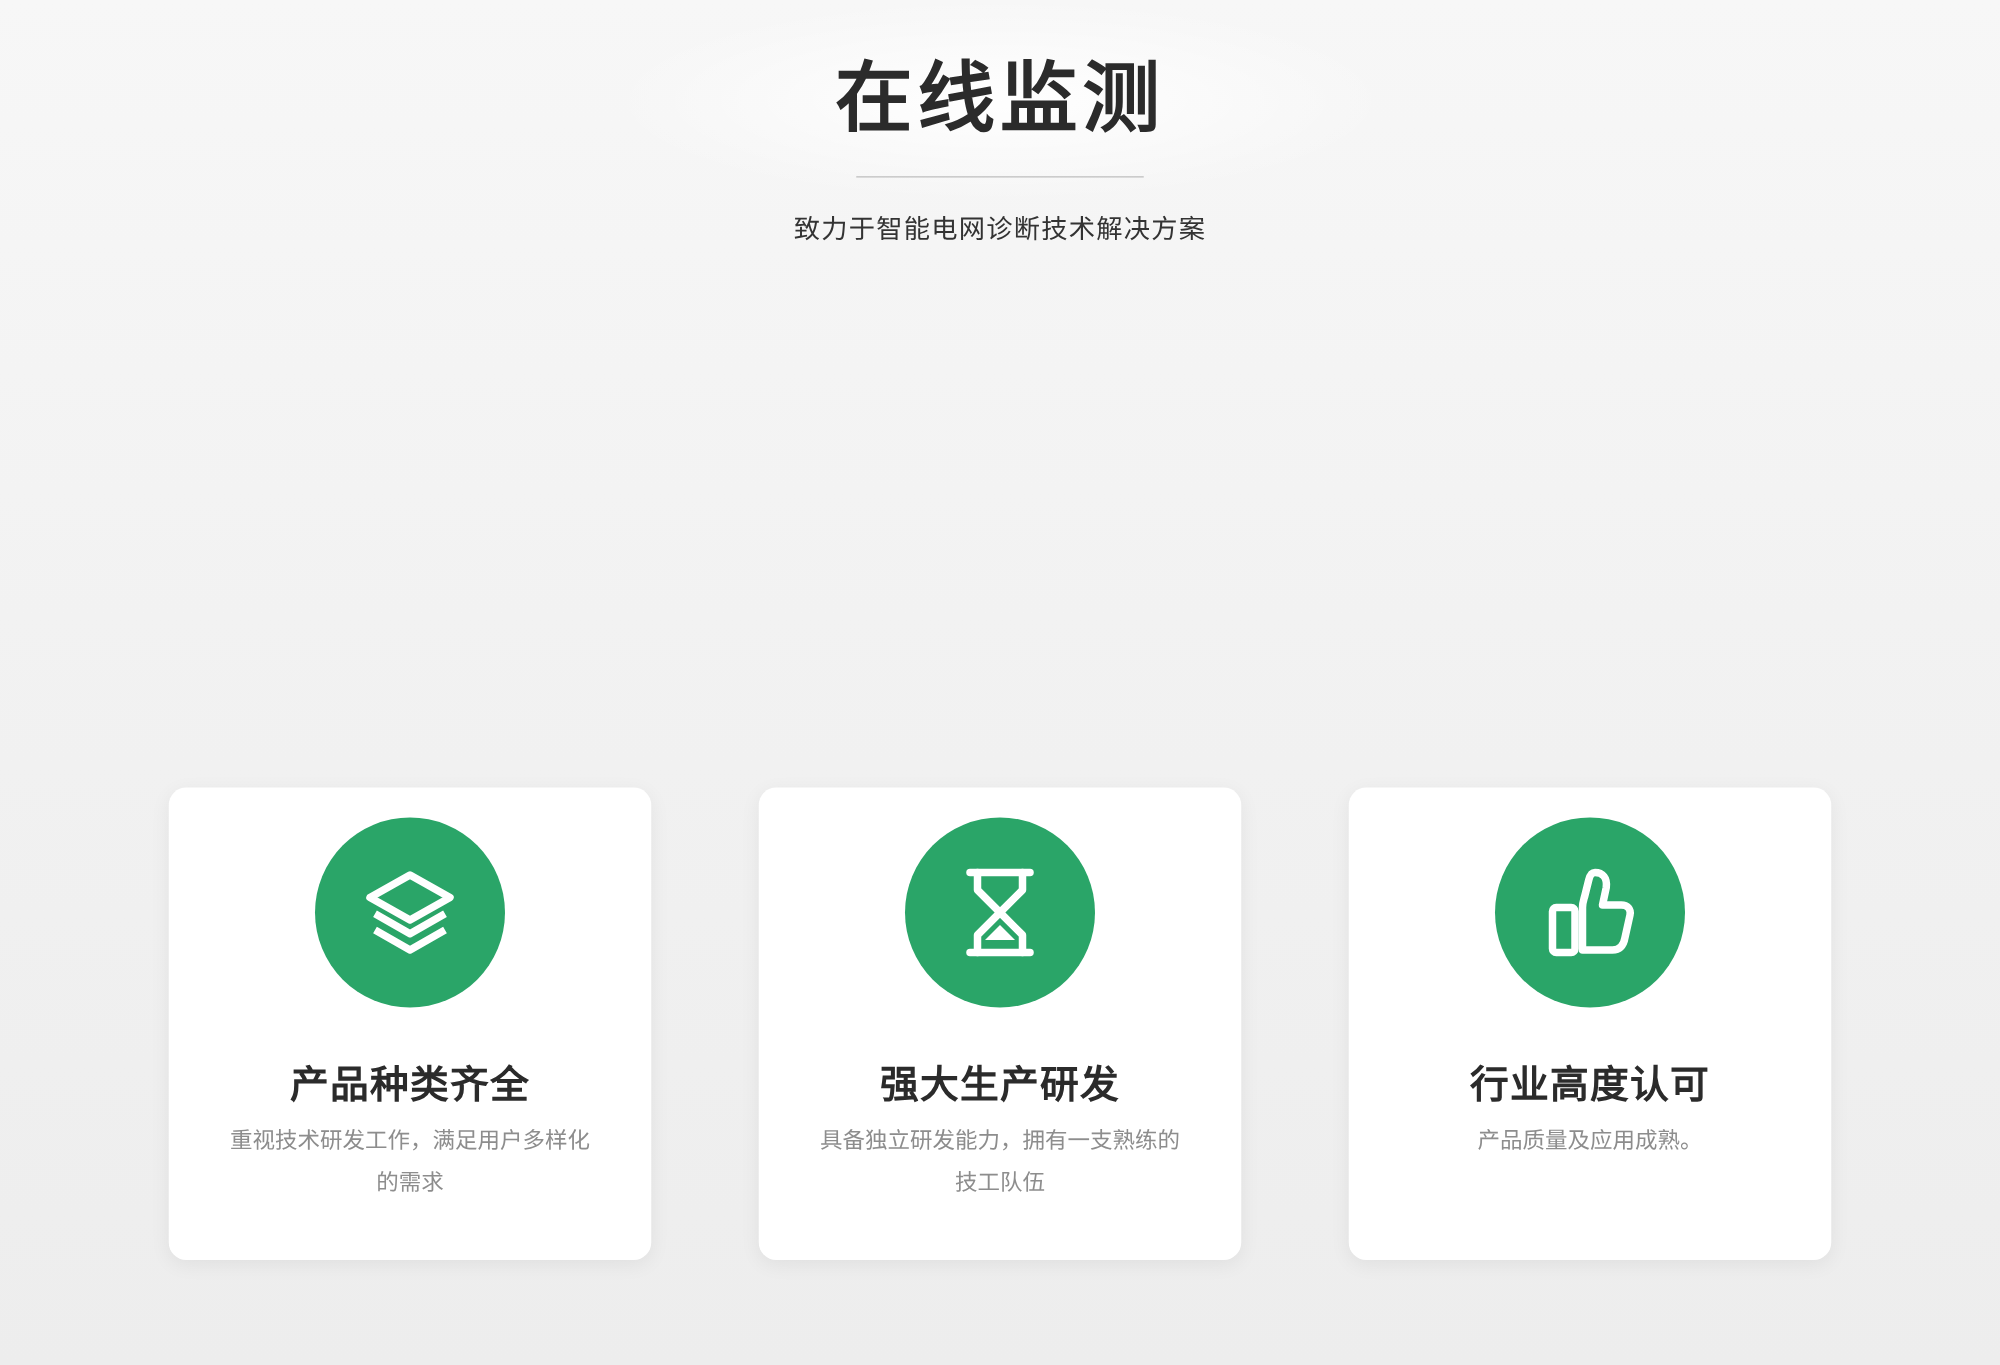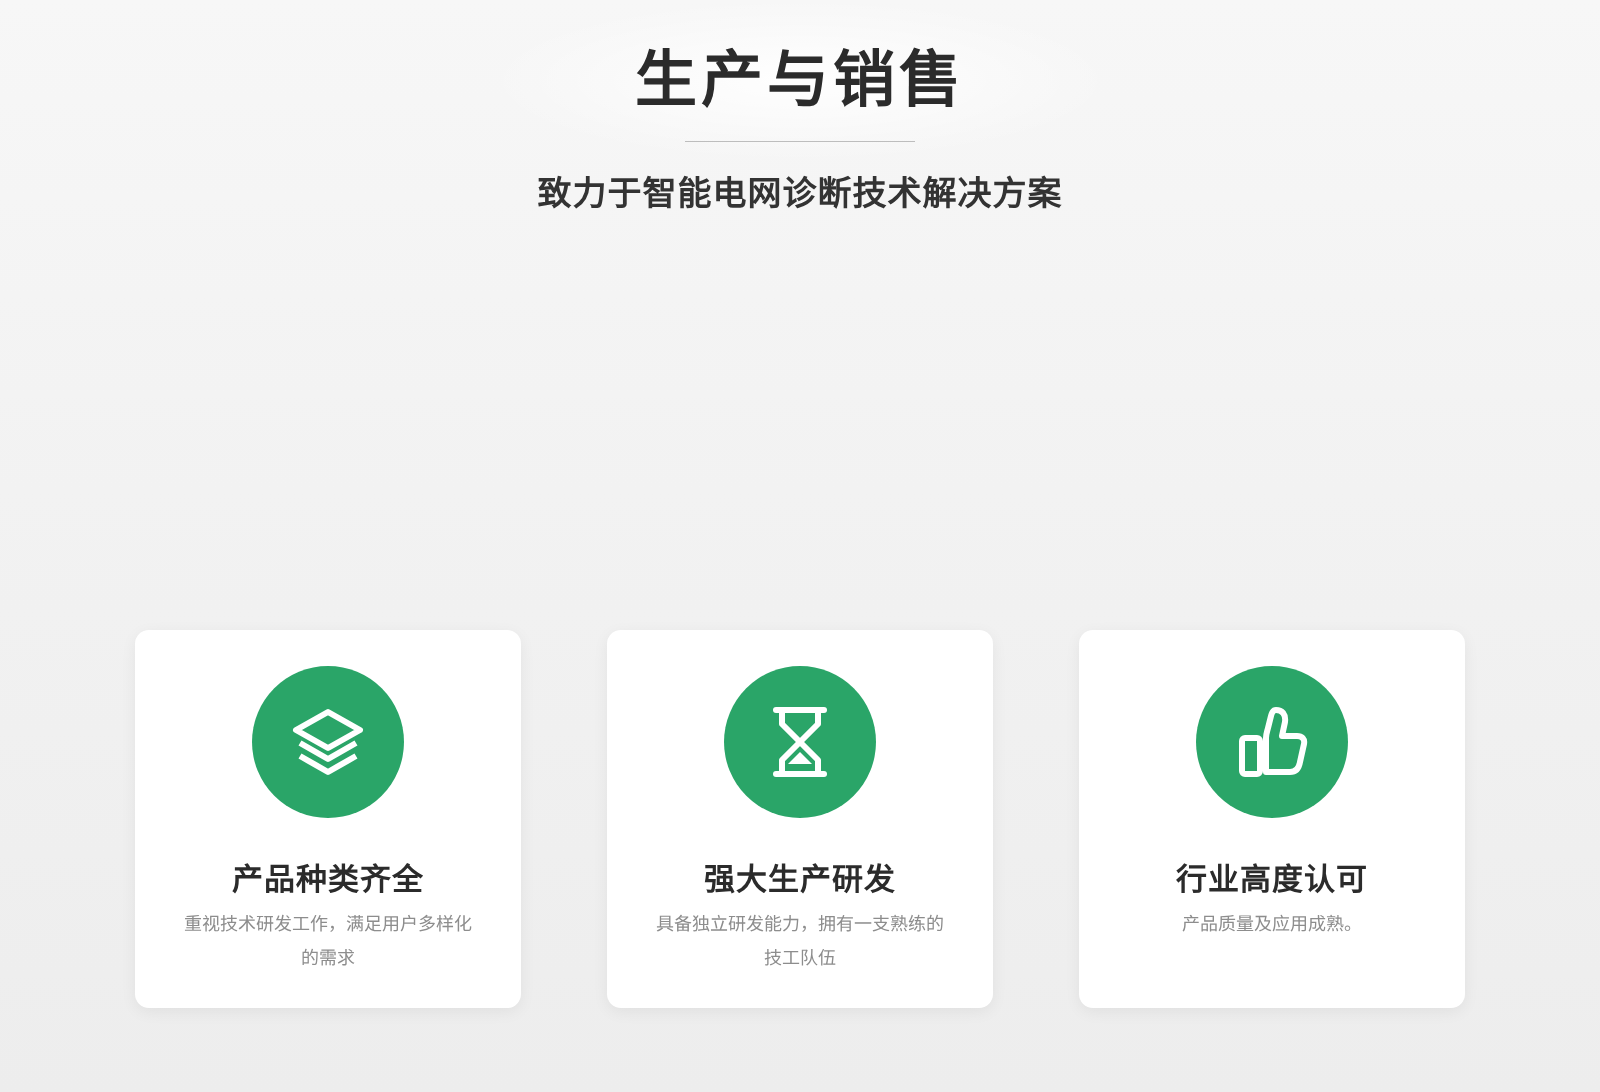--- a/index.html
+++ b/index.html
@@ -51,22 +51,22 @@
   }
 
   .divider {
     width: 230px;
     height: 1px;
     background: #bdbdbd;
     margin: 26px auto 24px auto;
   }
 
   .sub-title {
-    font-size: 34px;
-    font-weight: 700;
+    font-size: 21px;
+    font-weight: 400;
     color: #333333;
     letter-spacing: 1px;
   }
 
   .body-copy {
     margin: 42px auto 0 auto;
     width: 1320px;
     font-size: 27.5px;
     line-height: 63px;
     color: #3a3a3a;
@@ -88,21 +88,21 @@
 
   .card {
     width: 386px;
     height: 378px;
     background: #ffffff;
     border-radius: 14px;
     box-shadow: 0 4px 16px rgba(0,0,0,0.06);
     display: flex;
     flex-direction: column;
     align-items: center;
-    padding-top: 36px;
+    padding-top: 24px;
   }
 
   .icon-circle {
     width: 152px;
     height: 152px;
     border-radius: 50%;
     background: #2aa568;
     display: flex;
     align-items: center;
     justify-content: center;
@@ -127,21 +127,21 @@
     color: #8d8d8d;
   }
 </style>
 </head>
 <body>
 
 <div class="page"></div>
 <div class="title-glow"></div>
 
 <div class="header">
-  <h1 class="main-title">生产与销售</h1>
+  <h1 class="main-title">在线监测</h1>
   <div class="divider"></div>
   <h2 class="sub-title">致力于智能电网诊断技术解决方案</h2>
 </div>
 
 <p class="body-copy">武汉雷科电力专注于电力系统二次测试、在线监测、检测设备的研发、生产与销售，集电力系统检测方案、电气试验及新能源检测服务于一体。经过多年匠心耕耘，公司已成为分布式故障诊断技术行业的标准制定者及参与人，研发了一系列符合国家电网公司和南方电网置的检测装置。为适应新能源汽车的发展需要，开发了系列用于电动汽车充电的冲击电压发生器和充电桩电源模块检测设备。</p>
 
 <div class="cards">
 
   <div class="card">
     <div class="icon-circle">

